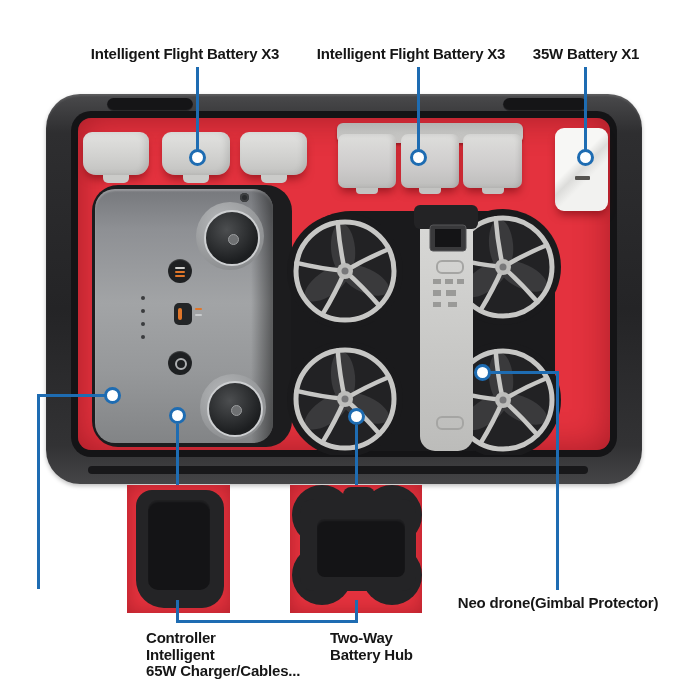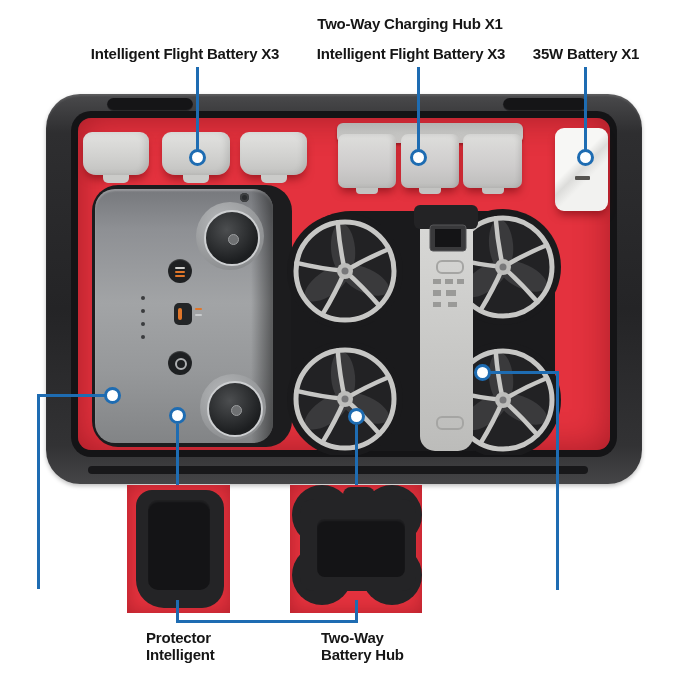--- a/index.html
+++ b/index.html
@@ -65,21 +65,20 @@
   .pocket{position:absolute;top:485px;height:128px;background:#e4323e;box-shadow:inset 0 0 18px rgba(90,0,10,.35);}
   .foam-cut{position:absolute;background:#242426;}
   .foam-recess{position:absolute;background:#141416;box-shadow:inset 0 2px 2px rgba(255,255,255,.05);}
   .lobe{position:absolute;width:60px;height:60px;border-radius:50%;background:#242426;}
 </style>
 </head>
 <body>
 
 <div class="stage">
 
-  <div class="lbl c" style="left:410px;top:16px;">Two-Way Charging Hub X1</div>
   <div class="lbl c" style="left:185px;top:46px;">Intelligent Flight Battery X3</div>
   <div class="lbl c" style="left:411px;top:46px;">Intelligent Flight Battery X3</div>
   <div class="lbl c" style="left:586px;top:46px;">35W Battery X1</div>
 
   <div class="case">
     <div class="rim-slot" style="left:61px;top:4px;width:86px;"></div>
     <div class="rim-slot" style="left:457px;top:4px;width:84px;"></div>
   </div>
   <div class="rim-seam"></div>
   <div class="foam-frame"></div>
@@ -238,21 +237,23 @@
       <div class="foam-cut" style="left:49px;top:2px;width:32px;height:24px;border-radius:8px 8px 0 0;"></div>
       <div class="foam-recess" style="left:23px;top:34px;width:88px;height:58px;border-radius:8px;"></div>
     </div>
   </div>
 
   <div class="line" style="left:176px;top:600px;width:3px;height:23px;z-index:5;"></div>
   <div class="line" style="left:355px;top:600px;width:3px;height:23px;z-index:5;"></div>
   <div class="line" style="left:176px;top:620px;width:182px;height:3px;z-index:5;"></div>
 
   <div class="lbl" style="left:146px;top:630px;">
-    <span class="ln">Protector</span>
+    <span class="ln">Controller</span>
     <span class="ln">Intelligent</span>
-  </div>
-  <div class="lbl" style="left:321px;top:630px;">
+    <span class="ln">65W Charger/Cables...</span>
+  </div>
+  <div class="lbl" style="left:330px;top:630px;">
     <span class="ln">Two-Way</span>
     <span class="ln">Battery Hub</span>
   </div>
+  <div class="lbl c" style="left:558px;top:595px;">Neo drone(Gimbal Protector)</div>
 
 </div>
 
 </body></html>

